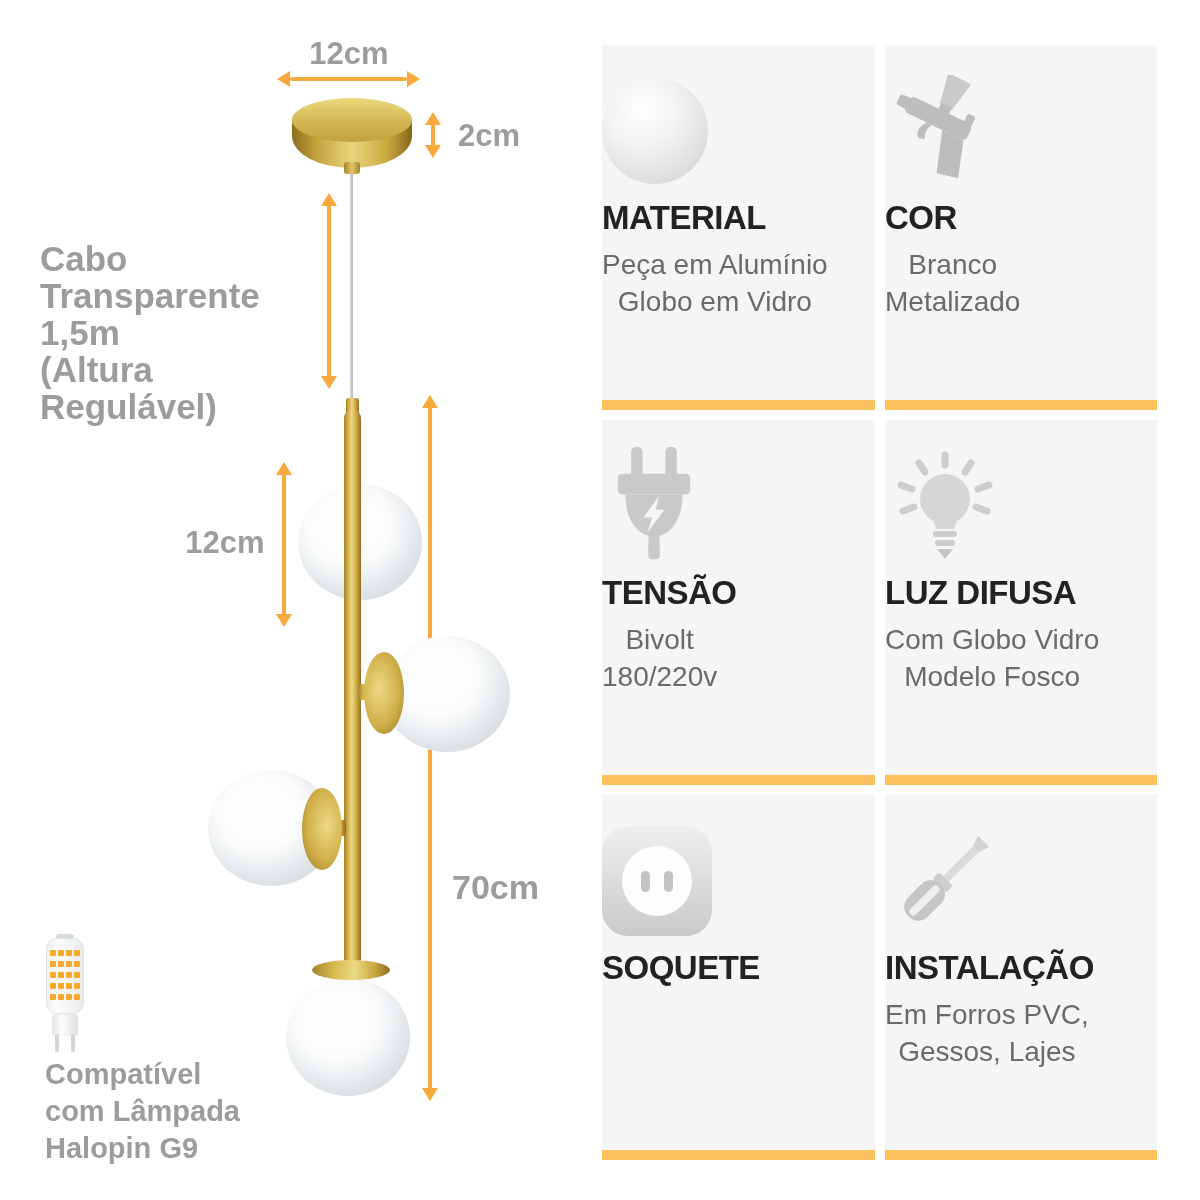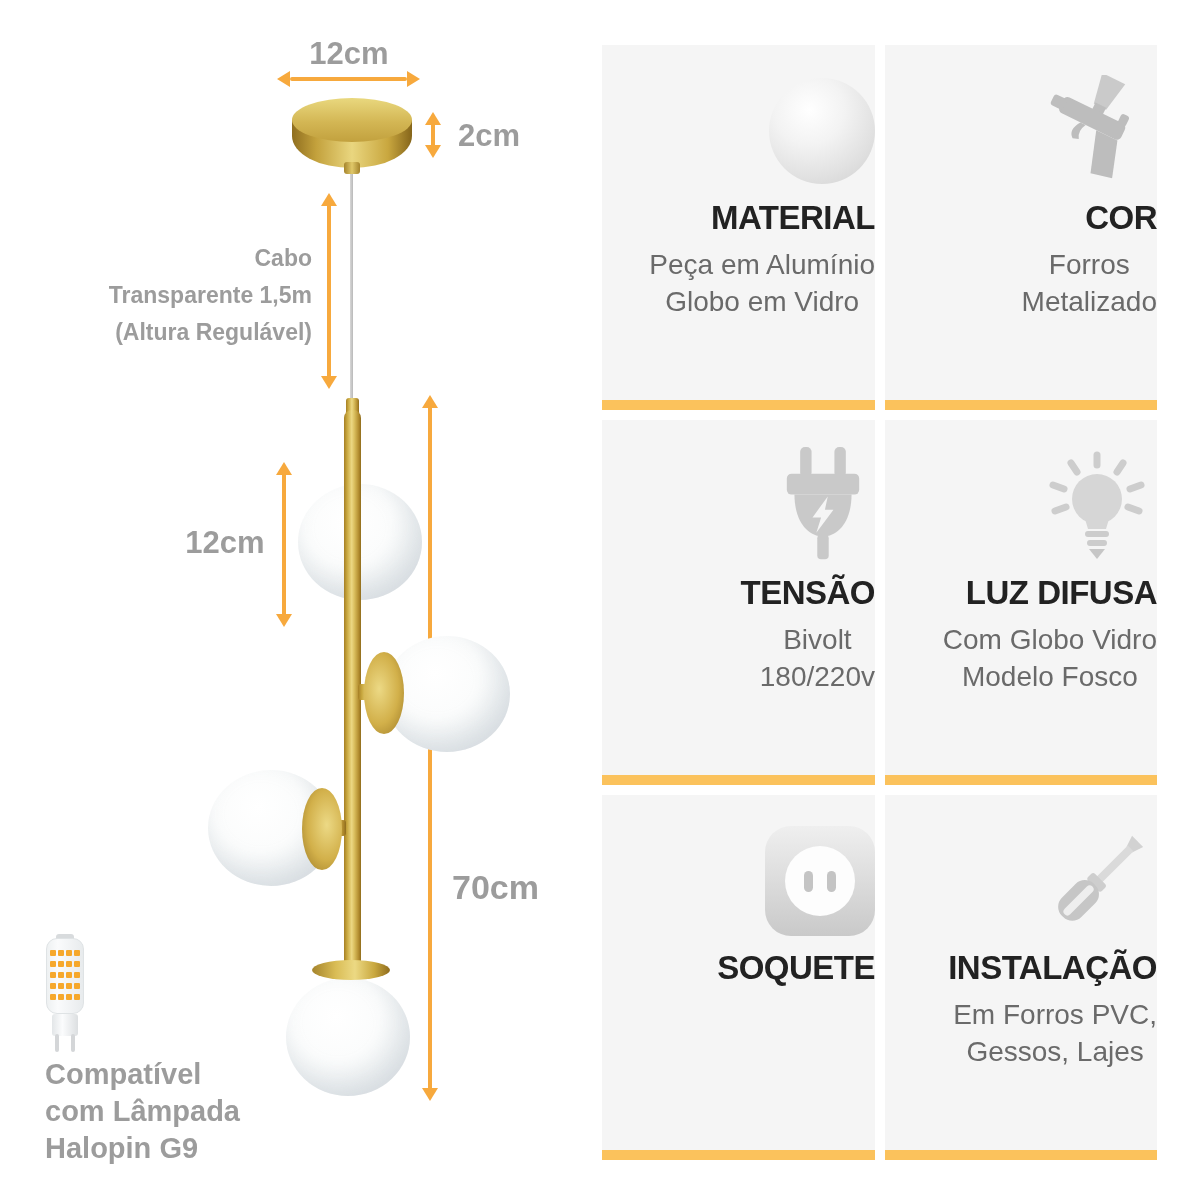--- a/index.html
+++ b/index.html
@@ -68,21 +68,21 @@
   .g9-grid{display:grid;grid-template-columns:repeat(4,6px);grid-auto-rows:9px;gap:2px;}
   .led{width:6px;height:6px;background:#F6A82C;border-radius:1px;}
   .g9-base{position:absolute;left:6px;top:80px;width:26px;height:22px;border-radius:3px;
     background:linear-gradient(90deg,#e3e6e8,#fbfcfd 40%,#dcdfe1);}
   .g9-pin{position:absolute;top:100px;width:4px;height:18px;border-radius:2px;background:#d4d6d8;}
 
   
   .specs{position:absolute;left:602px;top:45px;width:555px;
     display:grid;grid-template-columns:273px 272px;column-gap:10px;row-gap:10px;}
   .cell{display:flex;flex-direction:column;}
-  .card{background:var(--cardbg);height:355px;display:flex;flex-direction:column;align-items:flex-end;padding-top:30px;}
+  .card{background:var(--cardbg);height:355px;display:flex;flex-direction:column;align-items:flex-start;padding-top:30px;}
   .bar{height:10px;background:var(--bar);}
   .icon-box{height:112px;display:flex;align-items:center;justify-content:center;}
   .card-title{margin-top:12px;font-size:33px;font-weight:bold;letter-spacing:-0.5px;color:var(--title);}
   .card-desc{margin-top:9px;font-size:28px;color:var(--desc);line-height:37px;text-align:center;white-space:pre-line;}
 
   .sphere{width:106px;height:106px;border-radius:50%;
     background:radial-gradient(circle at 38% 30%,#ffffff 0%,#f3f3f3 35%,#e1e1e1 68%,#cecece 100%);}
   .socket-sq{width:110px;height:110px;border-radius:26px;
     background:linear-gradient(180deg,#efefef,#c9c9c9);
     display:flex;align-items:center;justify-content:center;}
@@ -109,21 +109,21 @@
     <div class="abs nipple"></div>
 
     <div class="dim-label" style="left:458px;top:118px;">2cm</div>
     <div>
       <div class="ah up" style="left:425px;top:112px;"></div>
       <div class="v-line" style="left:431px;top:123px;height:24px;"></div>
       <div class="ah down" style="left:425px;top:145px;"></div>
     </div>
 
     <div class="abs cable"></div>
-    <div class="dim-label" style="left:40px;top:240px;width:272px;text-align:right;font-size:23px;line-height:37px;">Cabo
+    <div class="dim-label" style="left:40px;top:240px;width:272px;text-align:left;font-size:35px;line-height:37px;">Cabo
 Transparente 1,5m
 (Altura Regulável)</div>
     <div>
       <div class="ah up" style="left:321px;top:193px;"></div>
       <div class="v-line" style="left:327px;top:204px;height:174px;"></div>
       <div class="ah down" style="left:321px;top:376px;"></div>
     </div>
 
     <div class="abs globe g1"></div>
     <div class="abs globe g2"></div>
@@ -209,21 +209,21 @@
               <rect x="45" y="32" width="12" height="8"></rect>
               <rect x="14" y="39" width="70" height="18" rx="5"></rect>
               <rect x="4" y="42" width="14" height="12" rx="3"></rect>
               <rect x="74" y="30" width="9" height="12" rx="3"></rect>
               <path d="M40 57 q-8 12 0 18 l6 -2 q-5 -7 0 -16 z"></path>
               <polygon points="58,57 82,57 94,94 72,99"></polygon>
             </g>
           </svg>
         </div>
         <div class="card-title">COR</div>
-        <div class="card-desc">Forros
+        <div class="card-desc">Branco
 Metalizado</div>
       </div>
       <div class="bar"></div>
     </div>
 
     <div class="cell">
       <div class="card">
         <div class="icon-box">
           <svg width="104" height="118" viewBox="0 0 104 124">
             <g fill="#c9c9c9">

